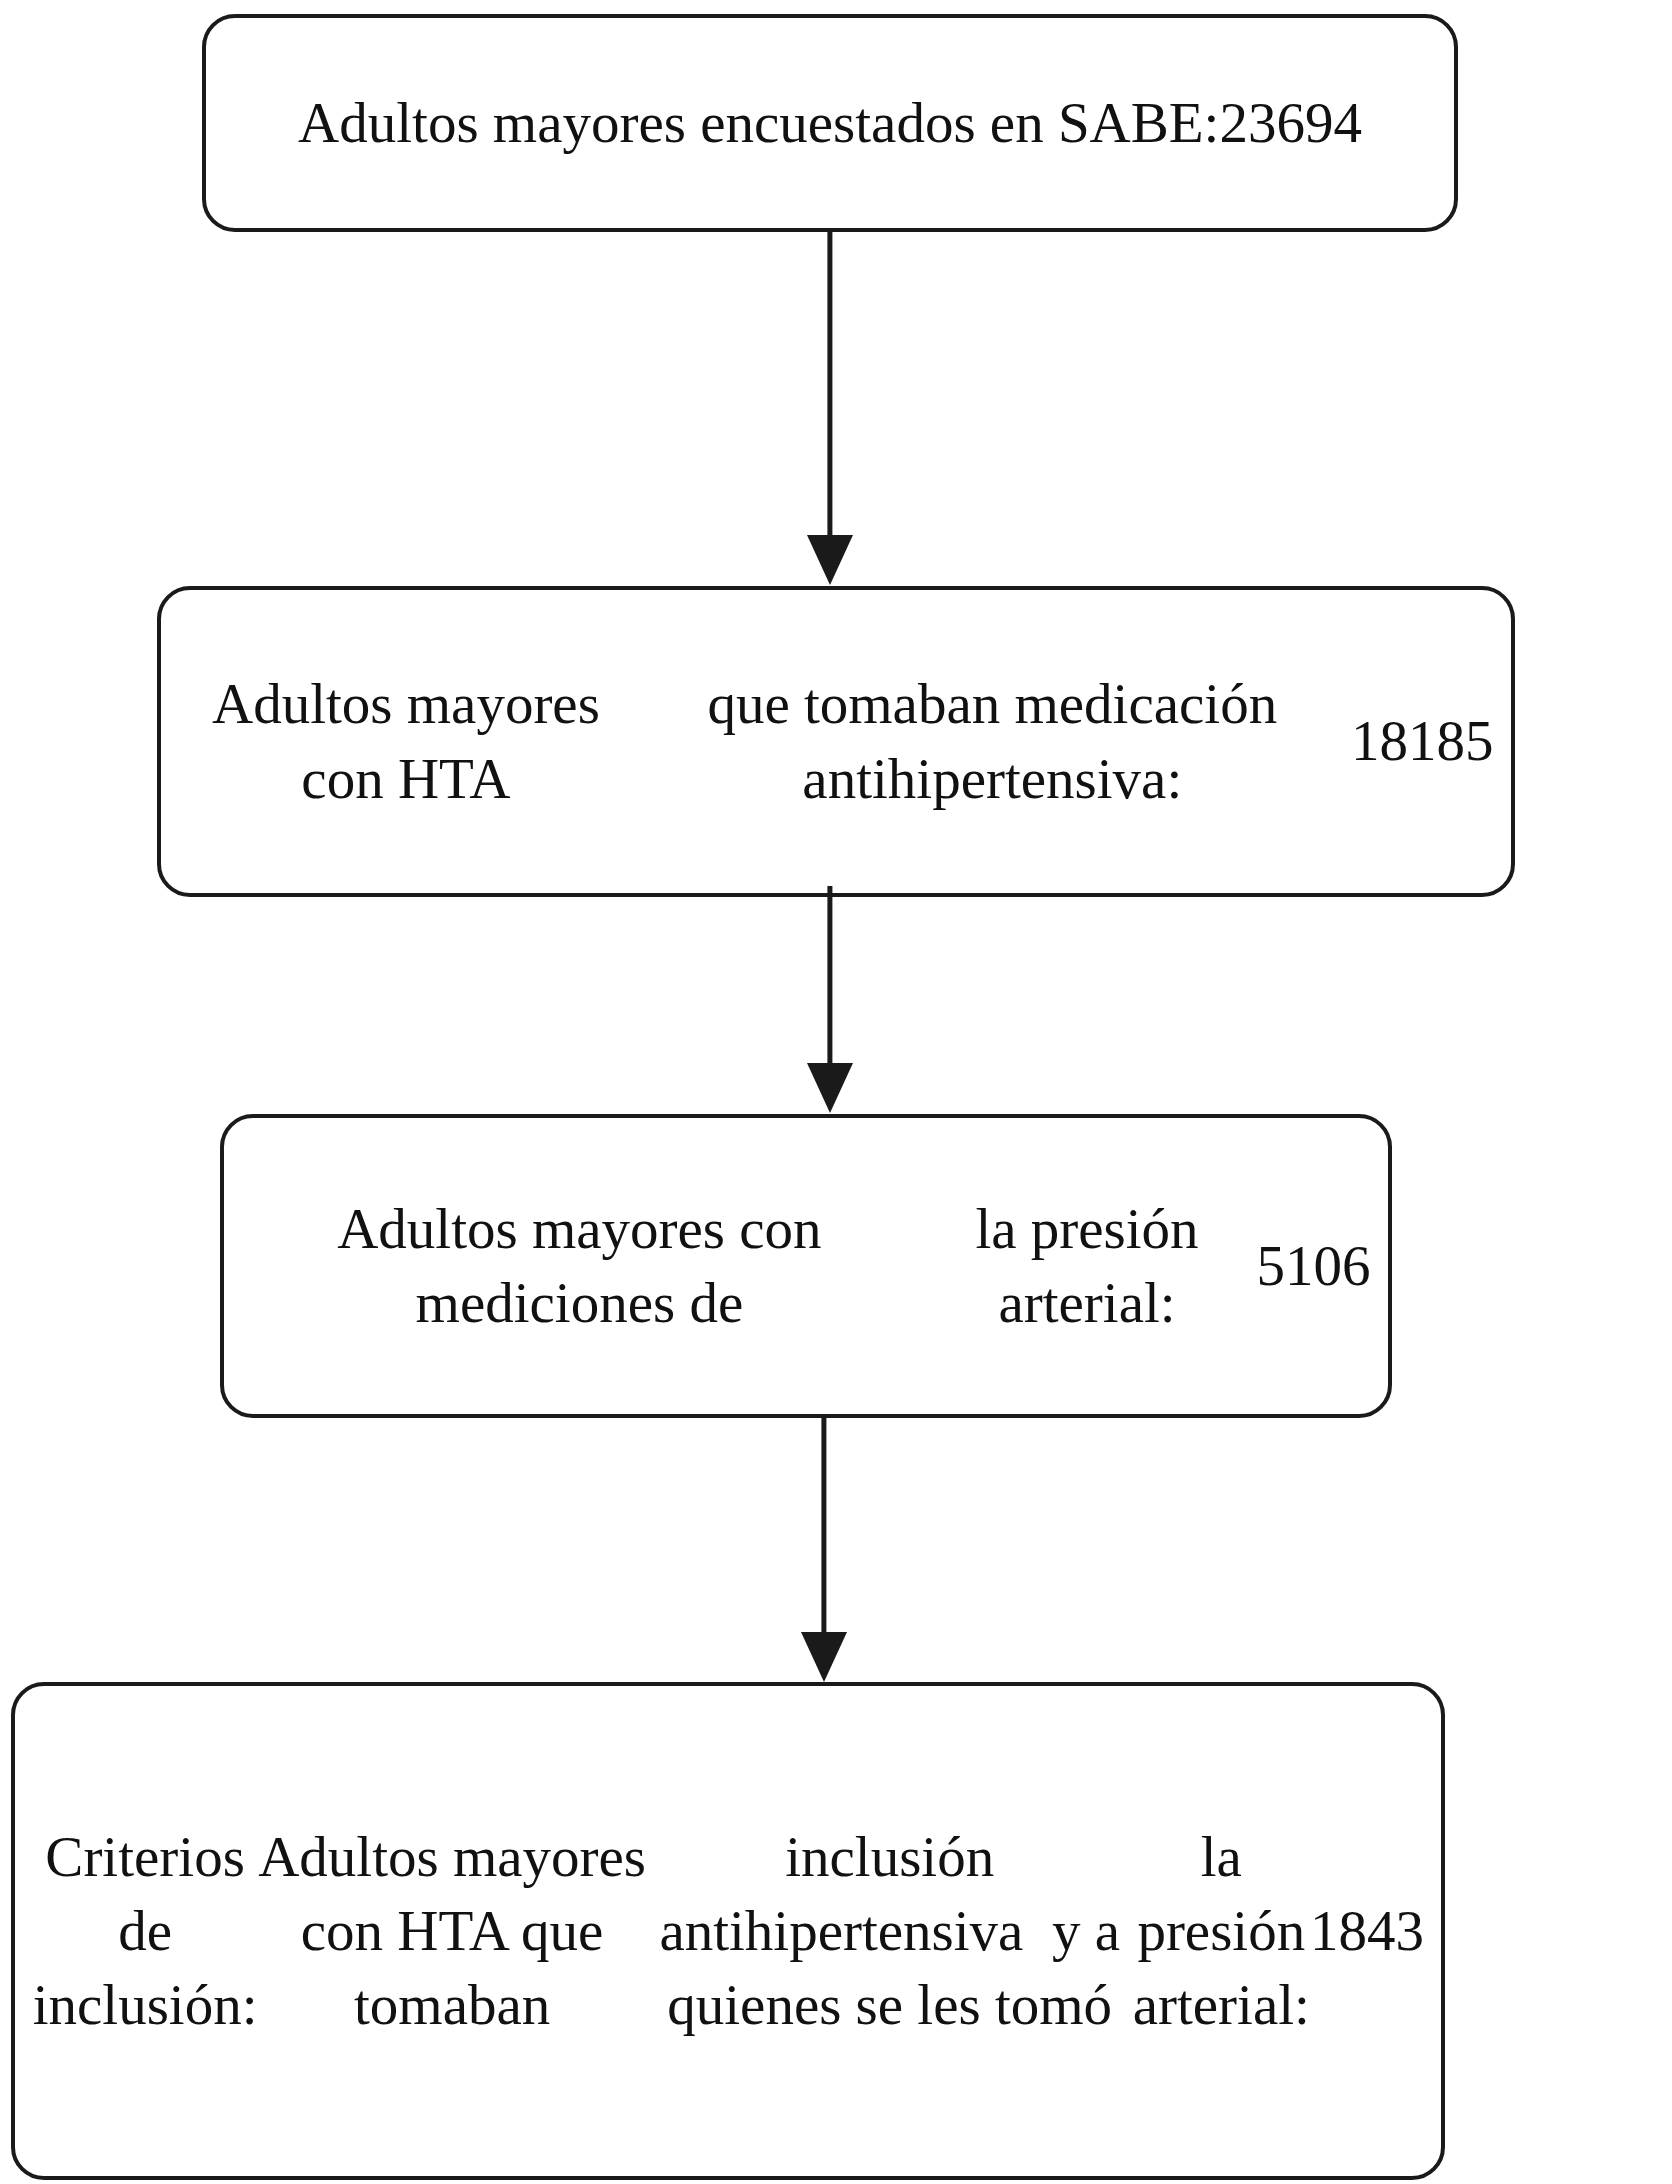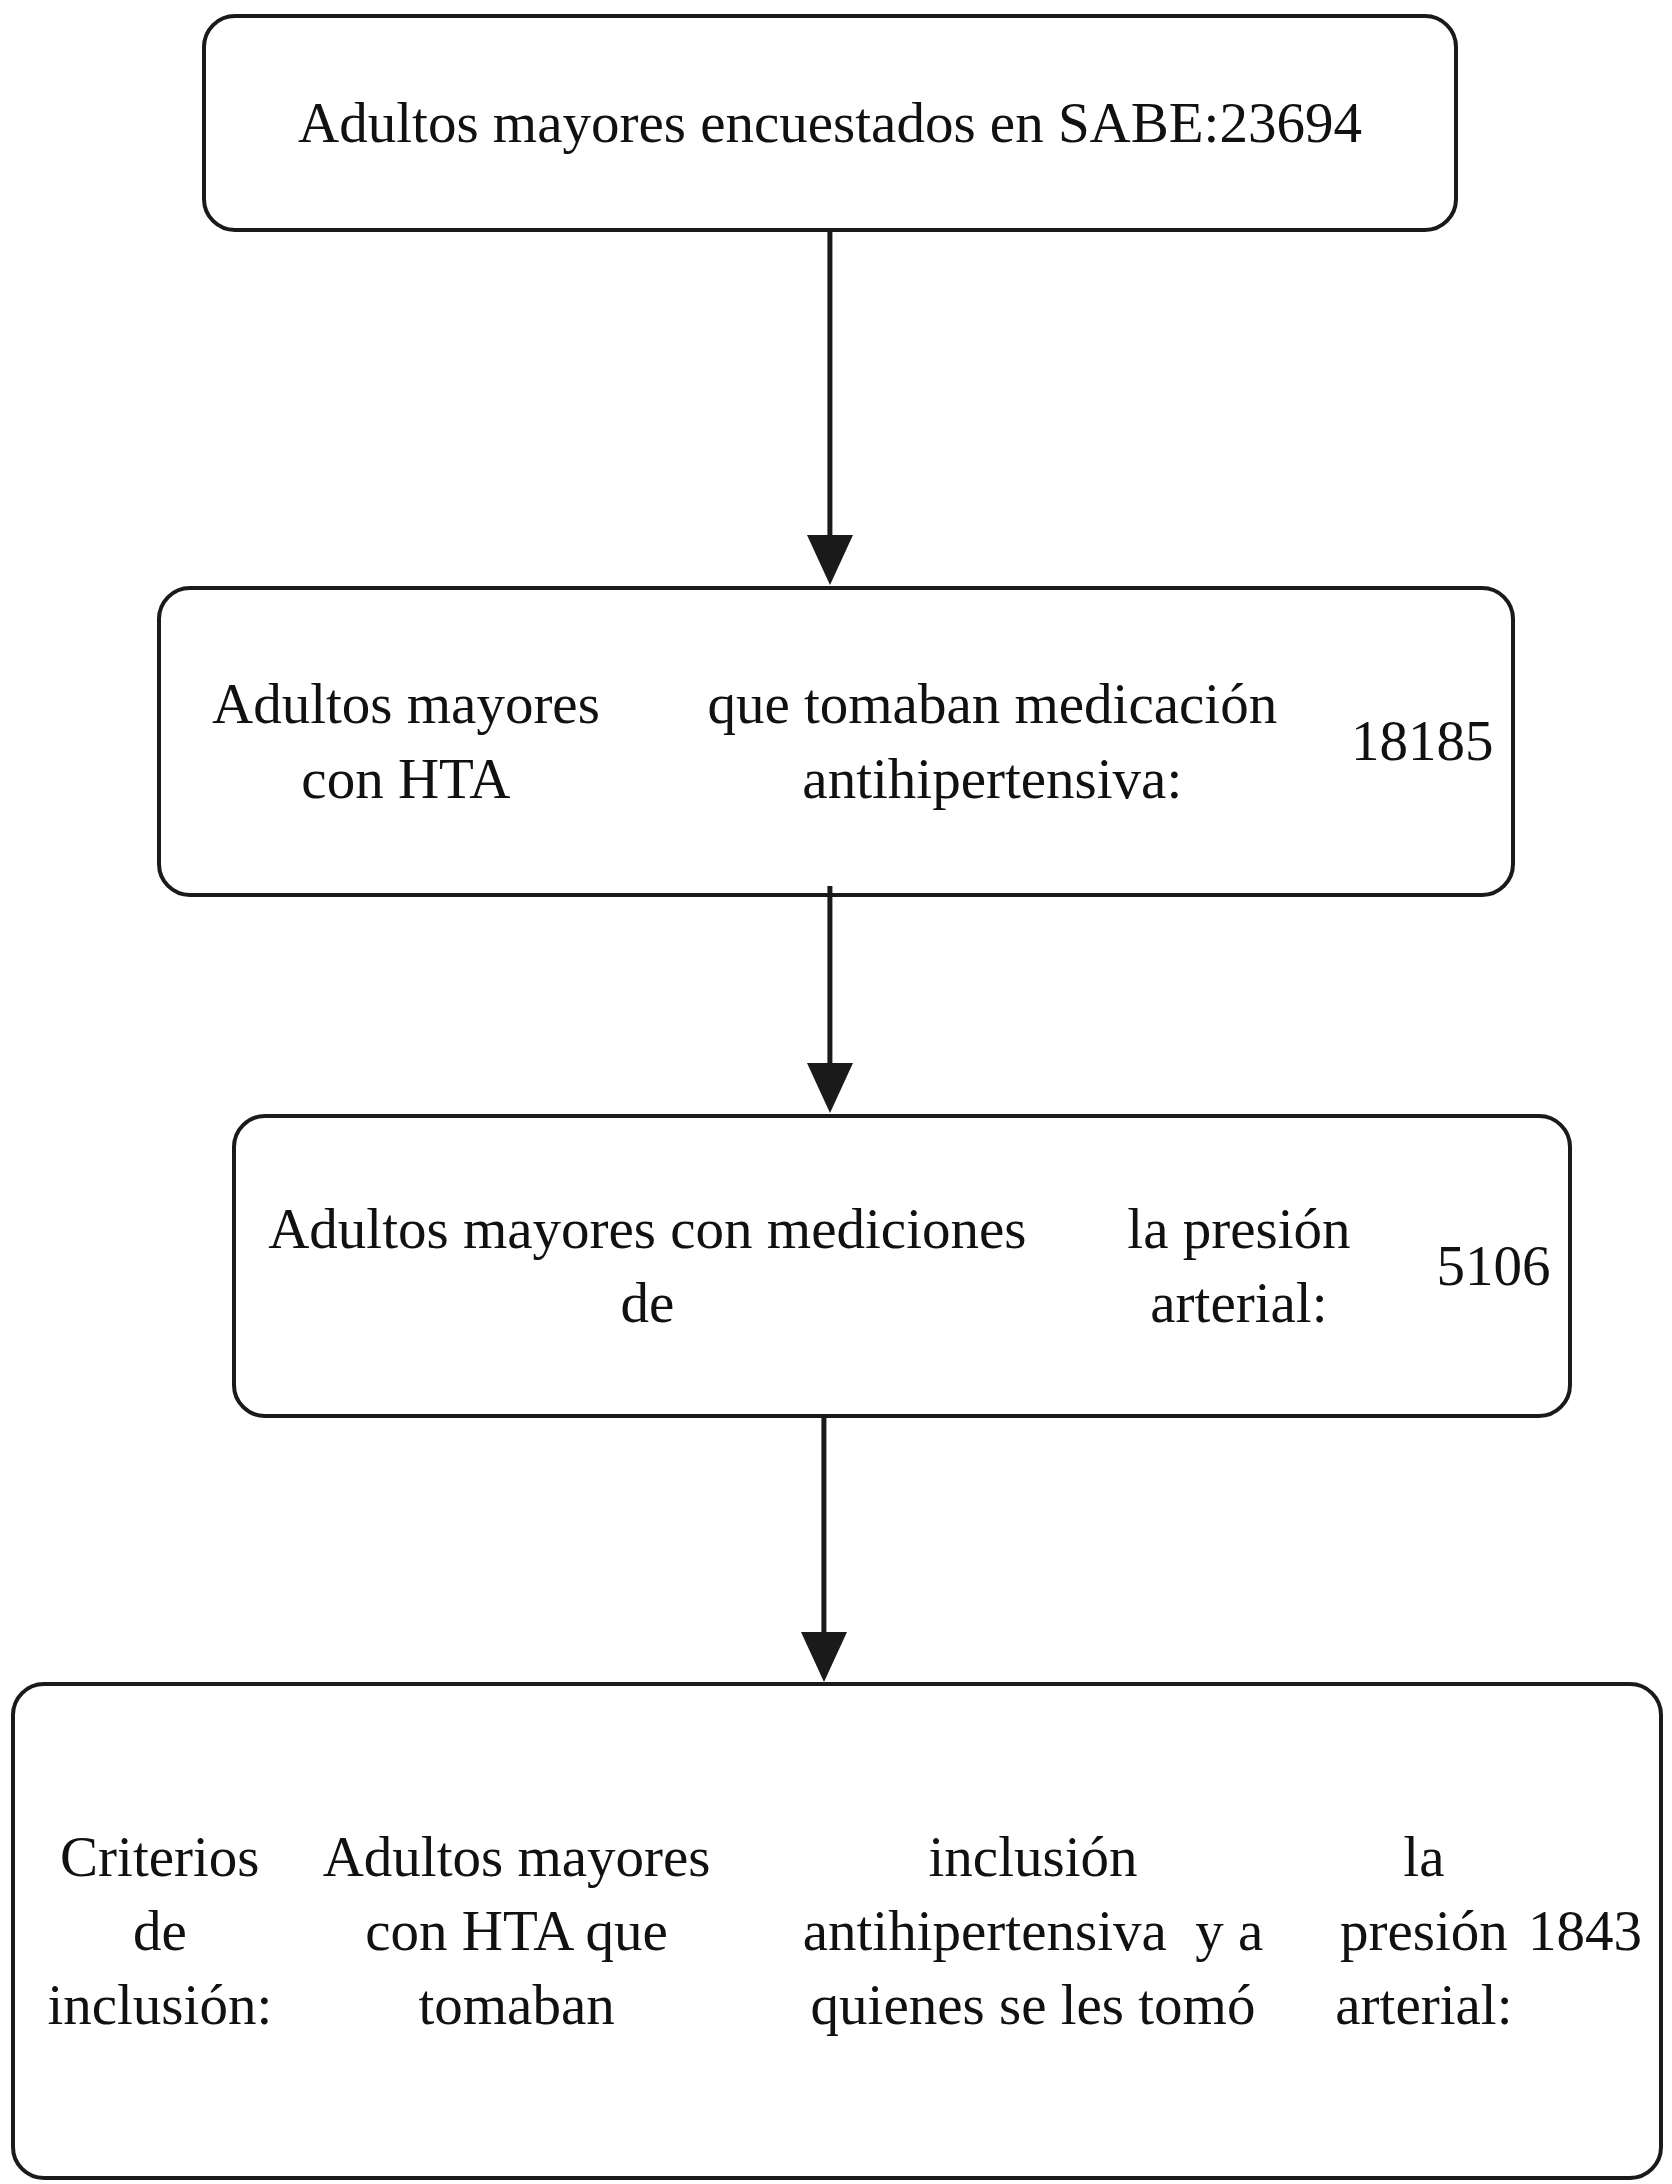--- a/index.html
+++ b/index.html
@@ -51,22 +51,22 @@
     transform: translateX(-50%);
     width: 0;
     height: 0;
     border-left: 23.5px solid transparent;
     border-right: 23.5px solid transparent;
     border-top: 50px solid #1a1a1a;
   }
   
   #box-surveyed        { left: 202px;  top: 14px;   width: 1256px; height: 218px; }
   #box-hta-medication  { left: 157px;  top: 586px;  width: 1358px; height: 311px; }
-  #box-bp-measurements { left: 232px;  top: 1114px; width: 1340px; height: 304px; }
-  #box-inclusion       { left: 11.3px;   top: 1682px; width: 1652px; height: 498px; }
+  #box-bp-measurements { left: 220px;  top: 1114px; width: 1172px; height: 304px; }
+  #box-inclusion       { left: 11.3px;   top: 1682px; width: 1434px; height: 498px; }
   
   #arrow-1 { left: 804px; top: 232px;  height: 354px; }
   #arrow-1 .arrow-line { height: 303px; }
   #arrow-1 .arrow-head { top: 303px; }
   #arrow-2 { left: 804px; top: 886px; height: 228px; }
   #arrow-2 .arrow-line { height: 177px; }
   #arrow-2 .arrow-head { top: 177px; }
   #arrow-3 { left: 798px; top: 1418px; height: 264px; }
   #arrow-3 .arrow-line { height: 214px; }
   #arrow-3 .arrow-head { top: 214px; }

